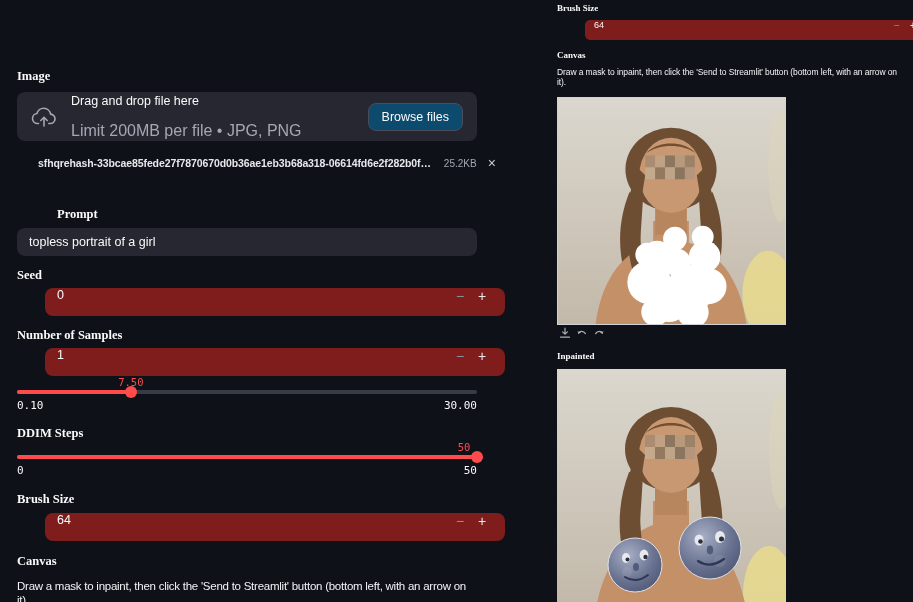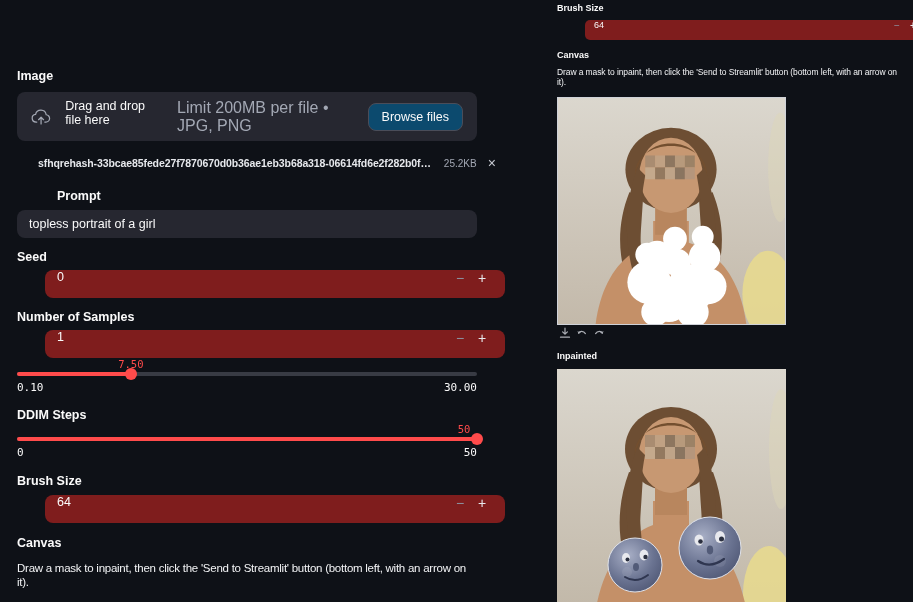--- a/index.html
+++ b/index.html
@@ -6,41 +6,41 @@
   html,body { width:913px; height:602px; overflow:hidden; }
   body {
     background:#0e1117;
     color:#fafafa;
     font-family:"Liberation Sans", sans-serif;
     position:relative;
   }
   .col-left  { position:absolute; left:17px; top:69px;  width:460px; }
   .col-right { position:absolute; left:557px; top:3px;  width:345px; }
 
-  .field-label { font-size:12.5px; font-weight:600; color:#fafafa; line-height:15px; }
+  .field-label { font-size:12.5px; font-weight:600; color:#fafafa; line-height:15px;font-family:Liberation Serif, serif; }
 
   
   .dropzone {
     margin-top:8px; height:49px; background:#262730; border-radius:8px;
     display:flex; align-items:center; padding:0 14px; gap:14px;
   }
-  .dz-texts { display:flex; flex-direction:row; gap:14px; flex:1 1 auto; }
+  .dz-texts { display:flex; flex-direction:column; gap:14px; flex:1 1 auto; }
   .dz-main  { font-size:12.5px; color:#fafafa; }
   .dz-sub   { font-size:16px; color:#a3a8b4; }
   .browse-btn {
     background:#0c4a6e; border:1px solid #4a4d59; border-radius:8px;
     color:#fafafa; font-size:12.5px; padding:6px 13px; cursor:pointer;
     font-family:"Liberation Sans", sans-serif; white-space:nowrap;
   }
   .file-row { margin-top:12px; height:20px; display:flex; align-items:center; gap:9px; padding-left:12px; white-space:nowrap; }
   .file-name { font-size:10.5px; color:#e6e8ec; letter-spacing:-0.1px;font-weight:bold; }
   .file-size { font-size:10px; color:#a3a8b4; margin-left:4px; }
   .file-close { font-size:14px; color:#c9ccd4; margin-left:2px; cursor:pointer; line-height:14px; }
 
-  .mt-section { margin-top:16px;padding-left:40px; }
+  .mt-section { margin-top:34px;padding-left:40px; }
   .mt-label   { margin-top:12px; }
 
   .text-input {
     margin-top:6px; width:100%; height:28px; background:#262730; border:none;
     border-radius:8px; color:#fafafa; font-size:12.5px; padding:0 12px;
     font-family:"Liberation Sans", sans-serif; outline:none; display:block;
   }
   .num-input {
     margin-top:5px; width:100%; height:28px; background:#7f1d1d; border-radius:8px;
     display:flex; padding:0 12px; font-size:12.5px;margin-left:28px;

